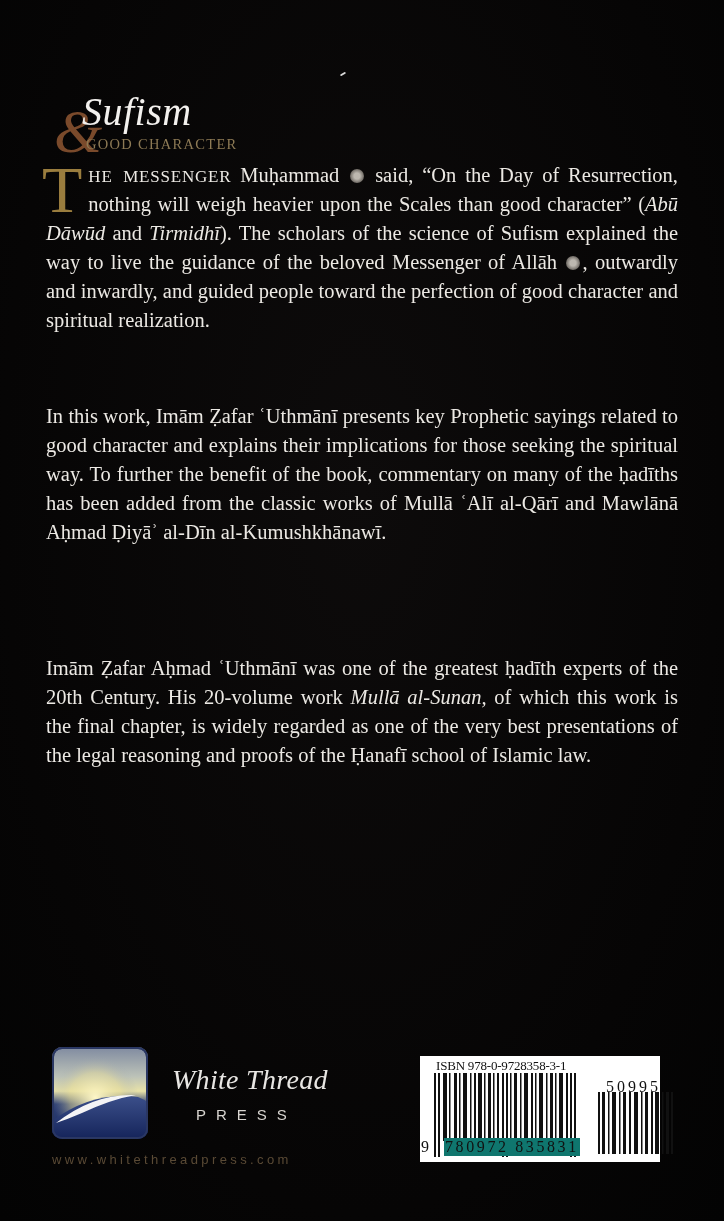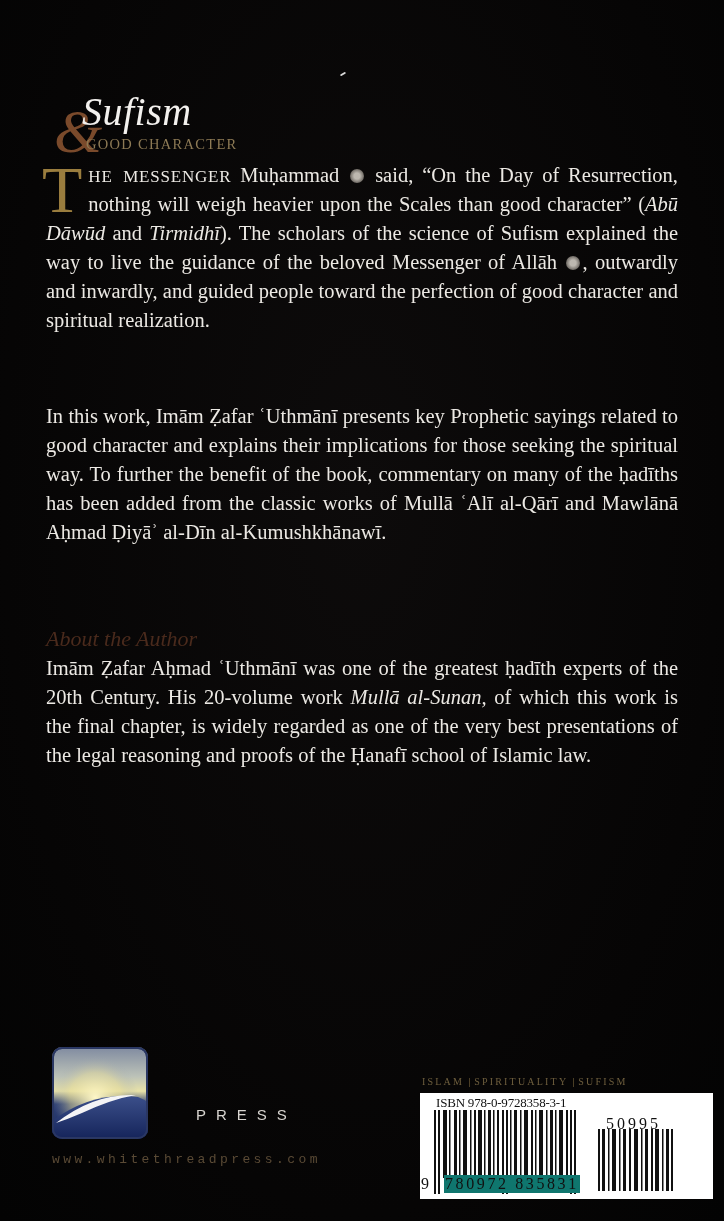--- a/index.html
+++ b/index.html
@@ -67,33 +67,32 @@
     font-family: "Liberation Serif", serif; font-style: italic;
     font-size: 28px; color: #e8e6e3; letter-spacing: 0.3px;
   }
   .publisher-press {
     position: absolute; left: 196px; top: 1106px;
     font-family: "Liberation Sans", sans-serif; font-size: 15px;
     letter-spacing: 10px; color: #d8d5d0;
   }
   .publisher-url {
     position: absolute; left: 52px; top: 1152px;
-    font-family: Liberation Mono, monospace; font-size: 13px;
+    font-family: Liberation Sans, sans-serif; font-size: 13px;
     letter-spacing: 3.4px; color: #5a4a35;
   }
   .categories {
     position: absolute; left: 422px; top: 1076px;
     font-family: "Liberation Serif", serif; font-size: 10px;
     letter-spacing: 2.2px; color: #6f5f3e;
   }
   .categories .sep { color: #8b7444; margin: 0 4px; letter-spacing: 0; }
   .barcode-box {
-    position: absolute; left: 420px; top: 1056px; width: 293px; height: 106px;
+    position: absolute; left: 420px; top: 1056px; width: 240px; height: 106px;
     background: #ffffff;
-    margin-top: 37px;
   }
   .isbn-text {
     position: absolute; left: 16px; top: 2px;
     font-family: "Liberation Serif", serif; font-size: 13px; color: #111;
     letter-spacing: -0.2px;
   }
   .price-code {
     position: absolute; left: 186px; top: 22px;
     font-family: "Liberation Serif", serif; font-size: 16px; color: #111;
     letter-spacing: 3px;
@@ -116,21 +115,20 @@
     <span class="title-main">Sufism</span>
     <span class="title-sub">GOOD CHARACTER</span>
   </div>
 
   <div class="body-text p1">
     <span class="dropcap">T</span><span class="smallcaps">he messenger</span><span> Muḥammad </span><span class="honorific"></span><span> said, “On the Day of Resurrection, nothing will weigh heavier upon the Scales than good character” (</span><i>Abū Dāwūd</i><span> and </span><i>Tirmidhī</i><span>). The scholars of the science of Sufism explained the way to live the guidance of the beloved Messenger of Allāh </span><span class="honorific"></span><span>, outwardly and inwardly, and guided people toward the perfection of good character and spiritual realization.</span>
   </div>
 
   <div class="body-text p2">In this work, Imām Ẓafar ʿUthmānī presents key Prophetic sayings related to good character and explains their implications for those seeking the spiritual way. To further the benefit of the book, commentary on many of the ḥadīths has been added from the classic works of Mullā ʿAlī al-Qārī and Mawlānā Aḥmad Ḍiyāʾ al-Dīn al-Kumushkhānawī.</div>
 
-  <div class="about-heading">About the Author</div>
 
   <div class="body-text p3">
     <span>Imām Ẓafar Aḥmad ʿUthmānī was one of the greatest ḥadīth experts of the 20th Century. His 20-volume work </span><i>Mullā al-Sunan,</i><span> of which this work is the final chapter, is widely regarded as one of the very best presentations of the legal reasoning and proofs of the Ḥanafī school of Islamic law.</span>
   </div>
 
   <div class="logo-tile">
     <svg width="96" height="92" viewBox="0 0 96 92">
       <defs>
         <radialGradient id="glow" cx="45%" cy="55%" r="45%">
           <stop offset="0%" stop-color="#fff8c8" stop-opacity="1"></stop>
@@ -142,20 +140,21 @@
           <stop offset="100%" stop-color="#15245a"></stop>
         </linearGradient>
       </defs>
       <rect width="96" height="92" fill="url(#glow)"></rect>
       <path d="M0 74 Q40 44 86 50 Q92 52 96 56 L96 92 L0 92 Z" fill="url(#sea)"></path>
       <path d="M4 76 Q42 46 84 48 Q60 52 30 66 Q16 72 4 76 Z" fill="#f4f4f6"></path>
       <rect x="1" y="1" width="94" height="90" rx="9" fill="none" stroke="#2a3763" stroke-width="2"></rect>
     </svg>
   </div>
 
+  <div class="publisher-name">White Thread</div>
   <div class="publisher-press">PRESS</div>
   <div class="publisher-url">www.whitethreadpress.com</div>
 
   <div class="categories">
     <span>ISLAM</span><span class="sep">|</span><span>SPIRITUALITY</span><span class="sep">|</span><span>SUFISM</span>
   </div>
 
   <div class="barcode-box">
     <span class="isbn-text">ISBN 978-0-9728358-3-1</span>
     <span class="price-code">50995</span>

